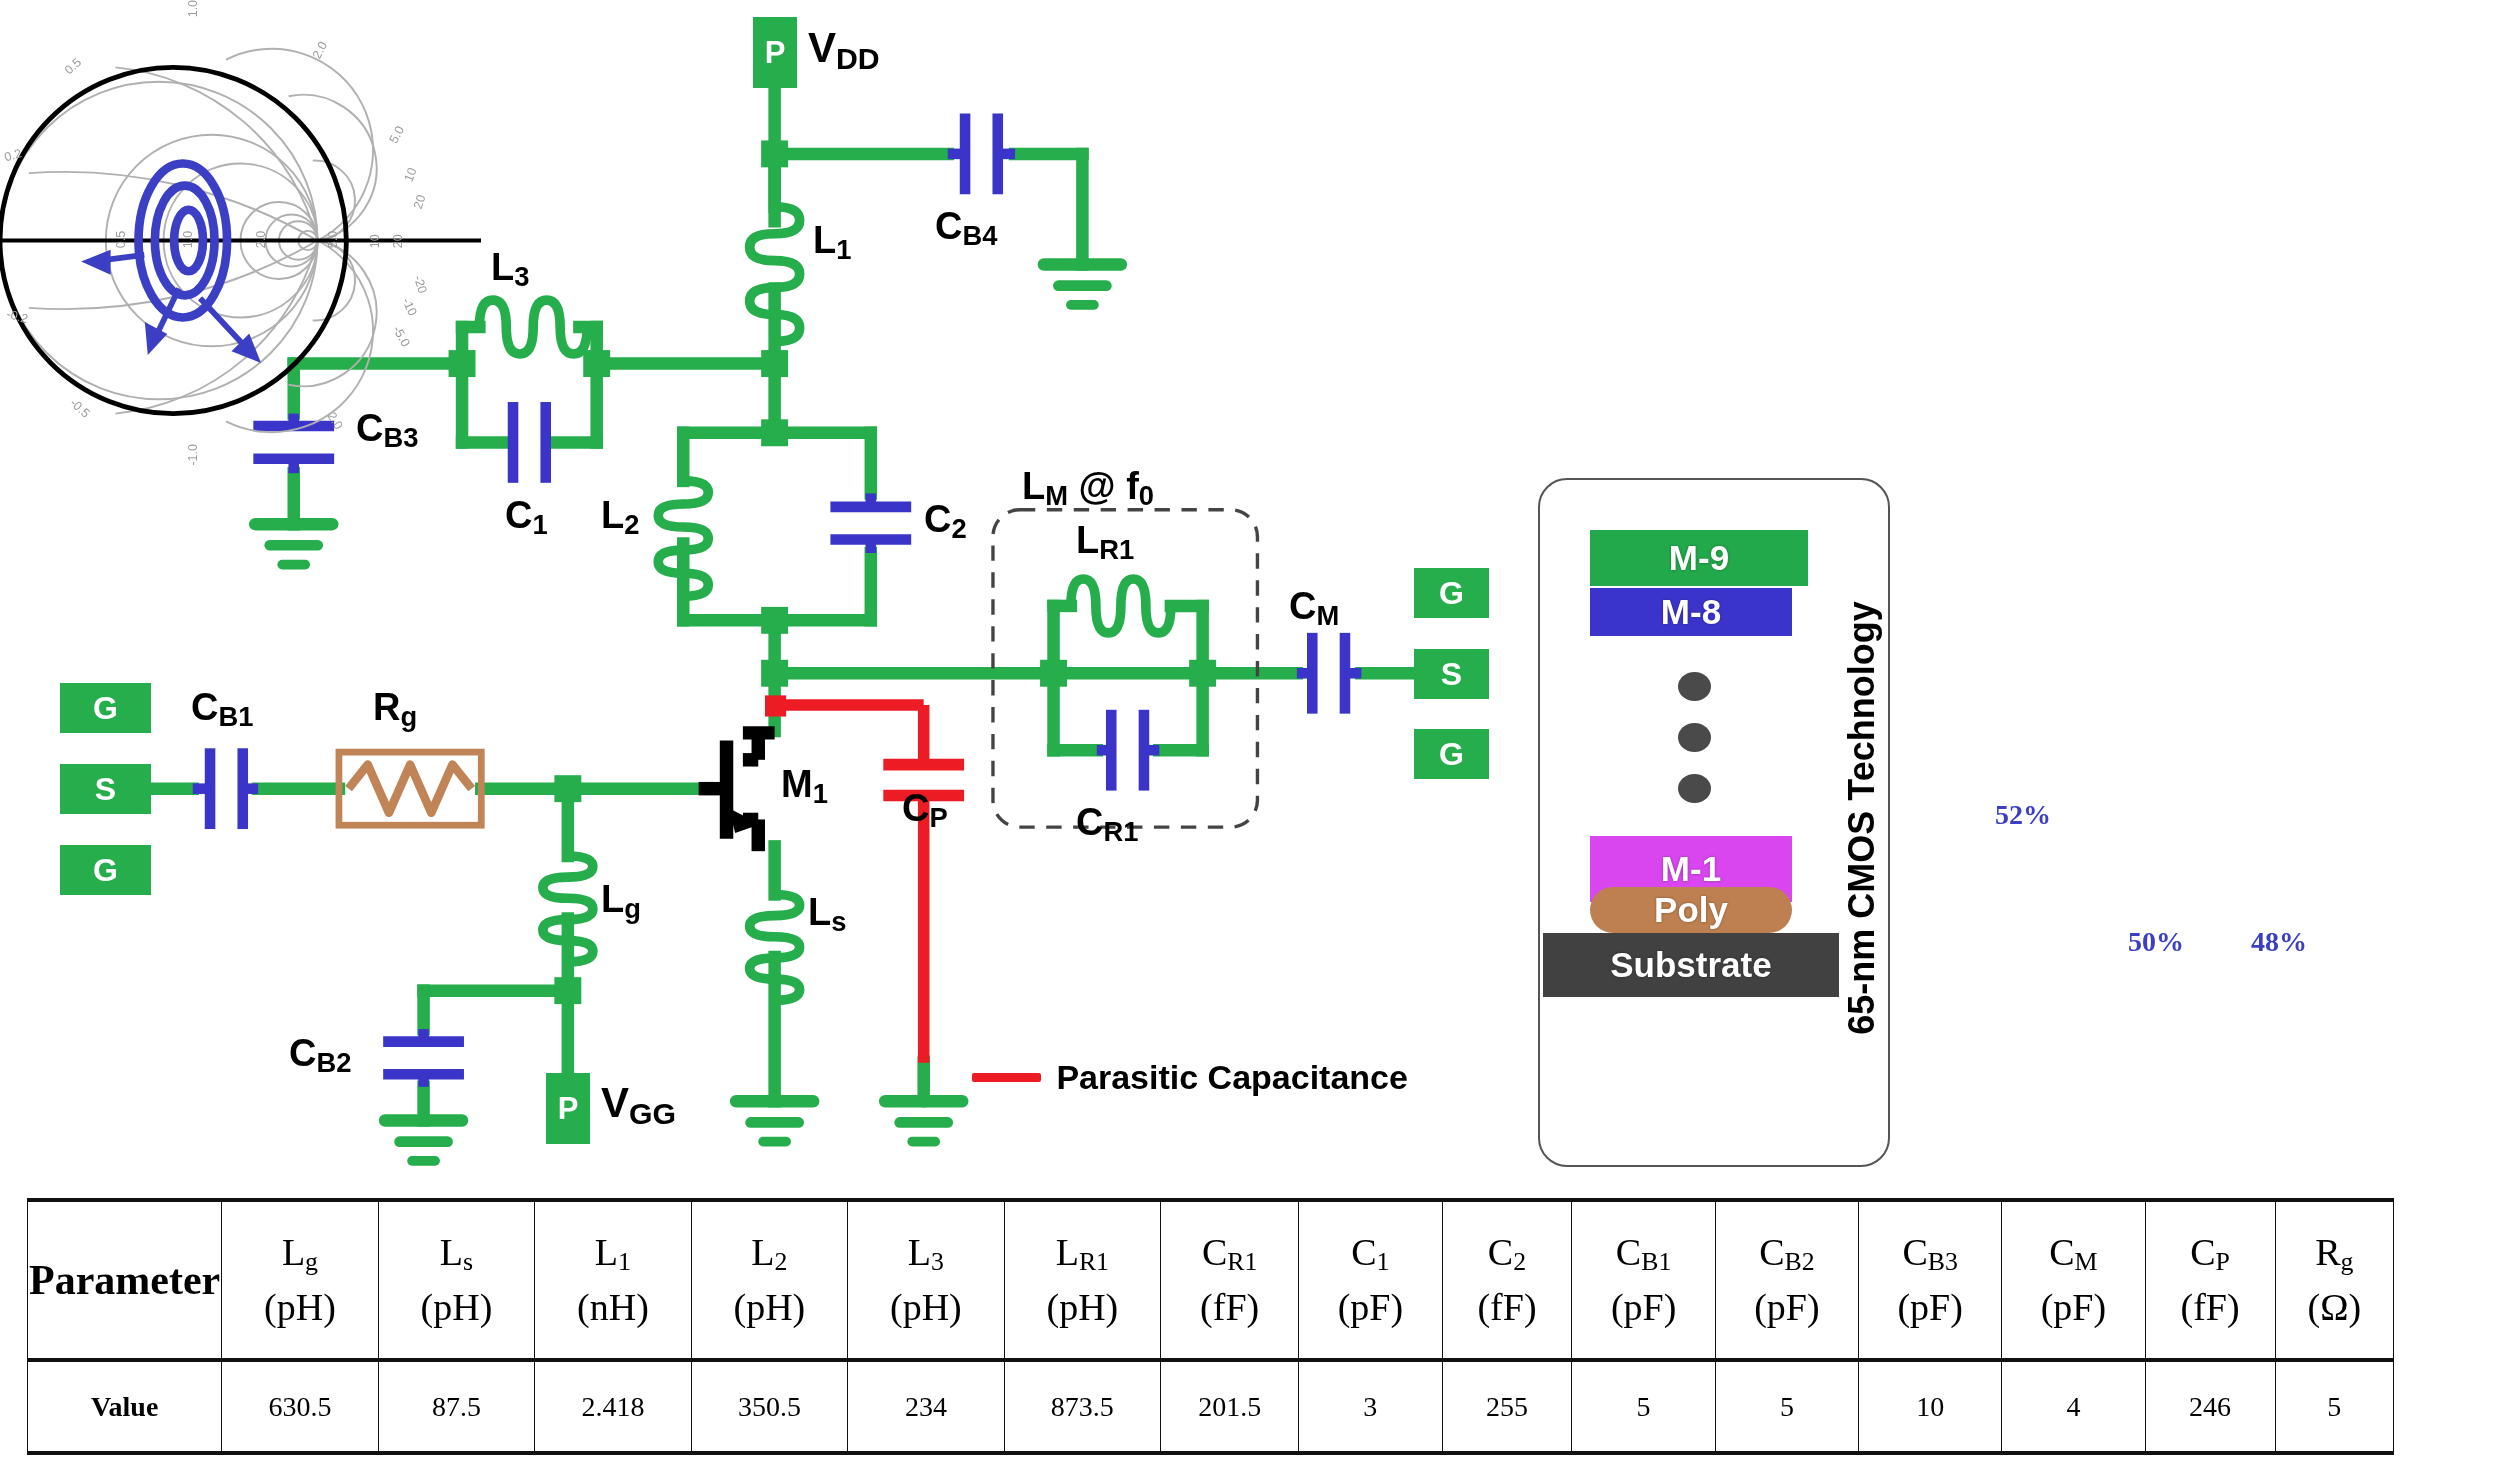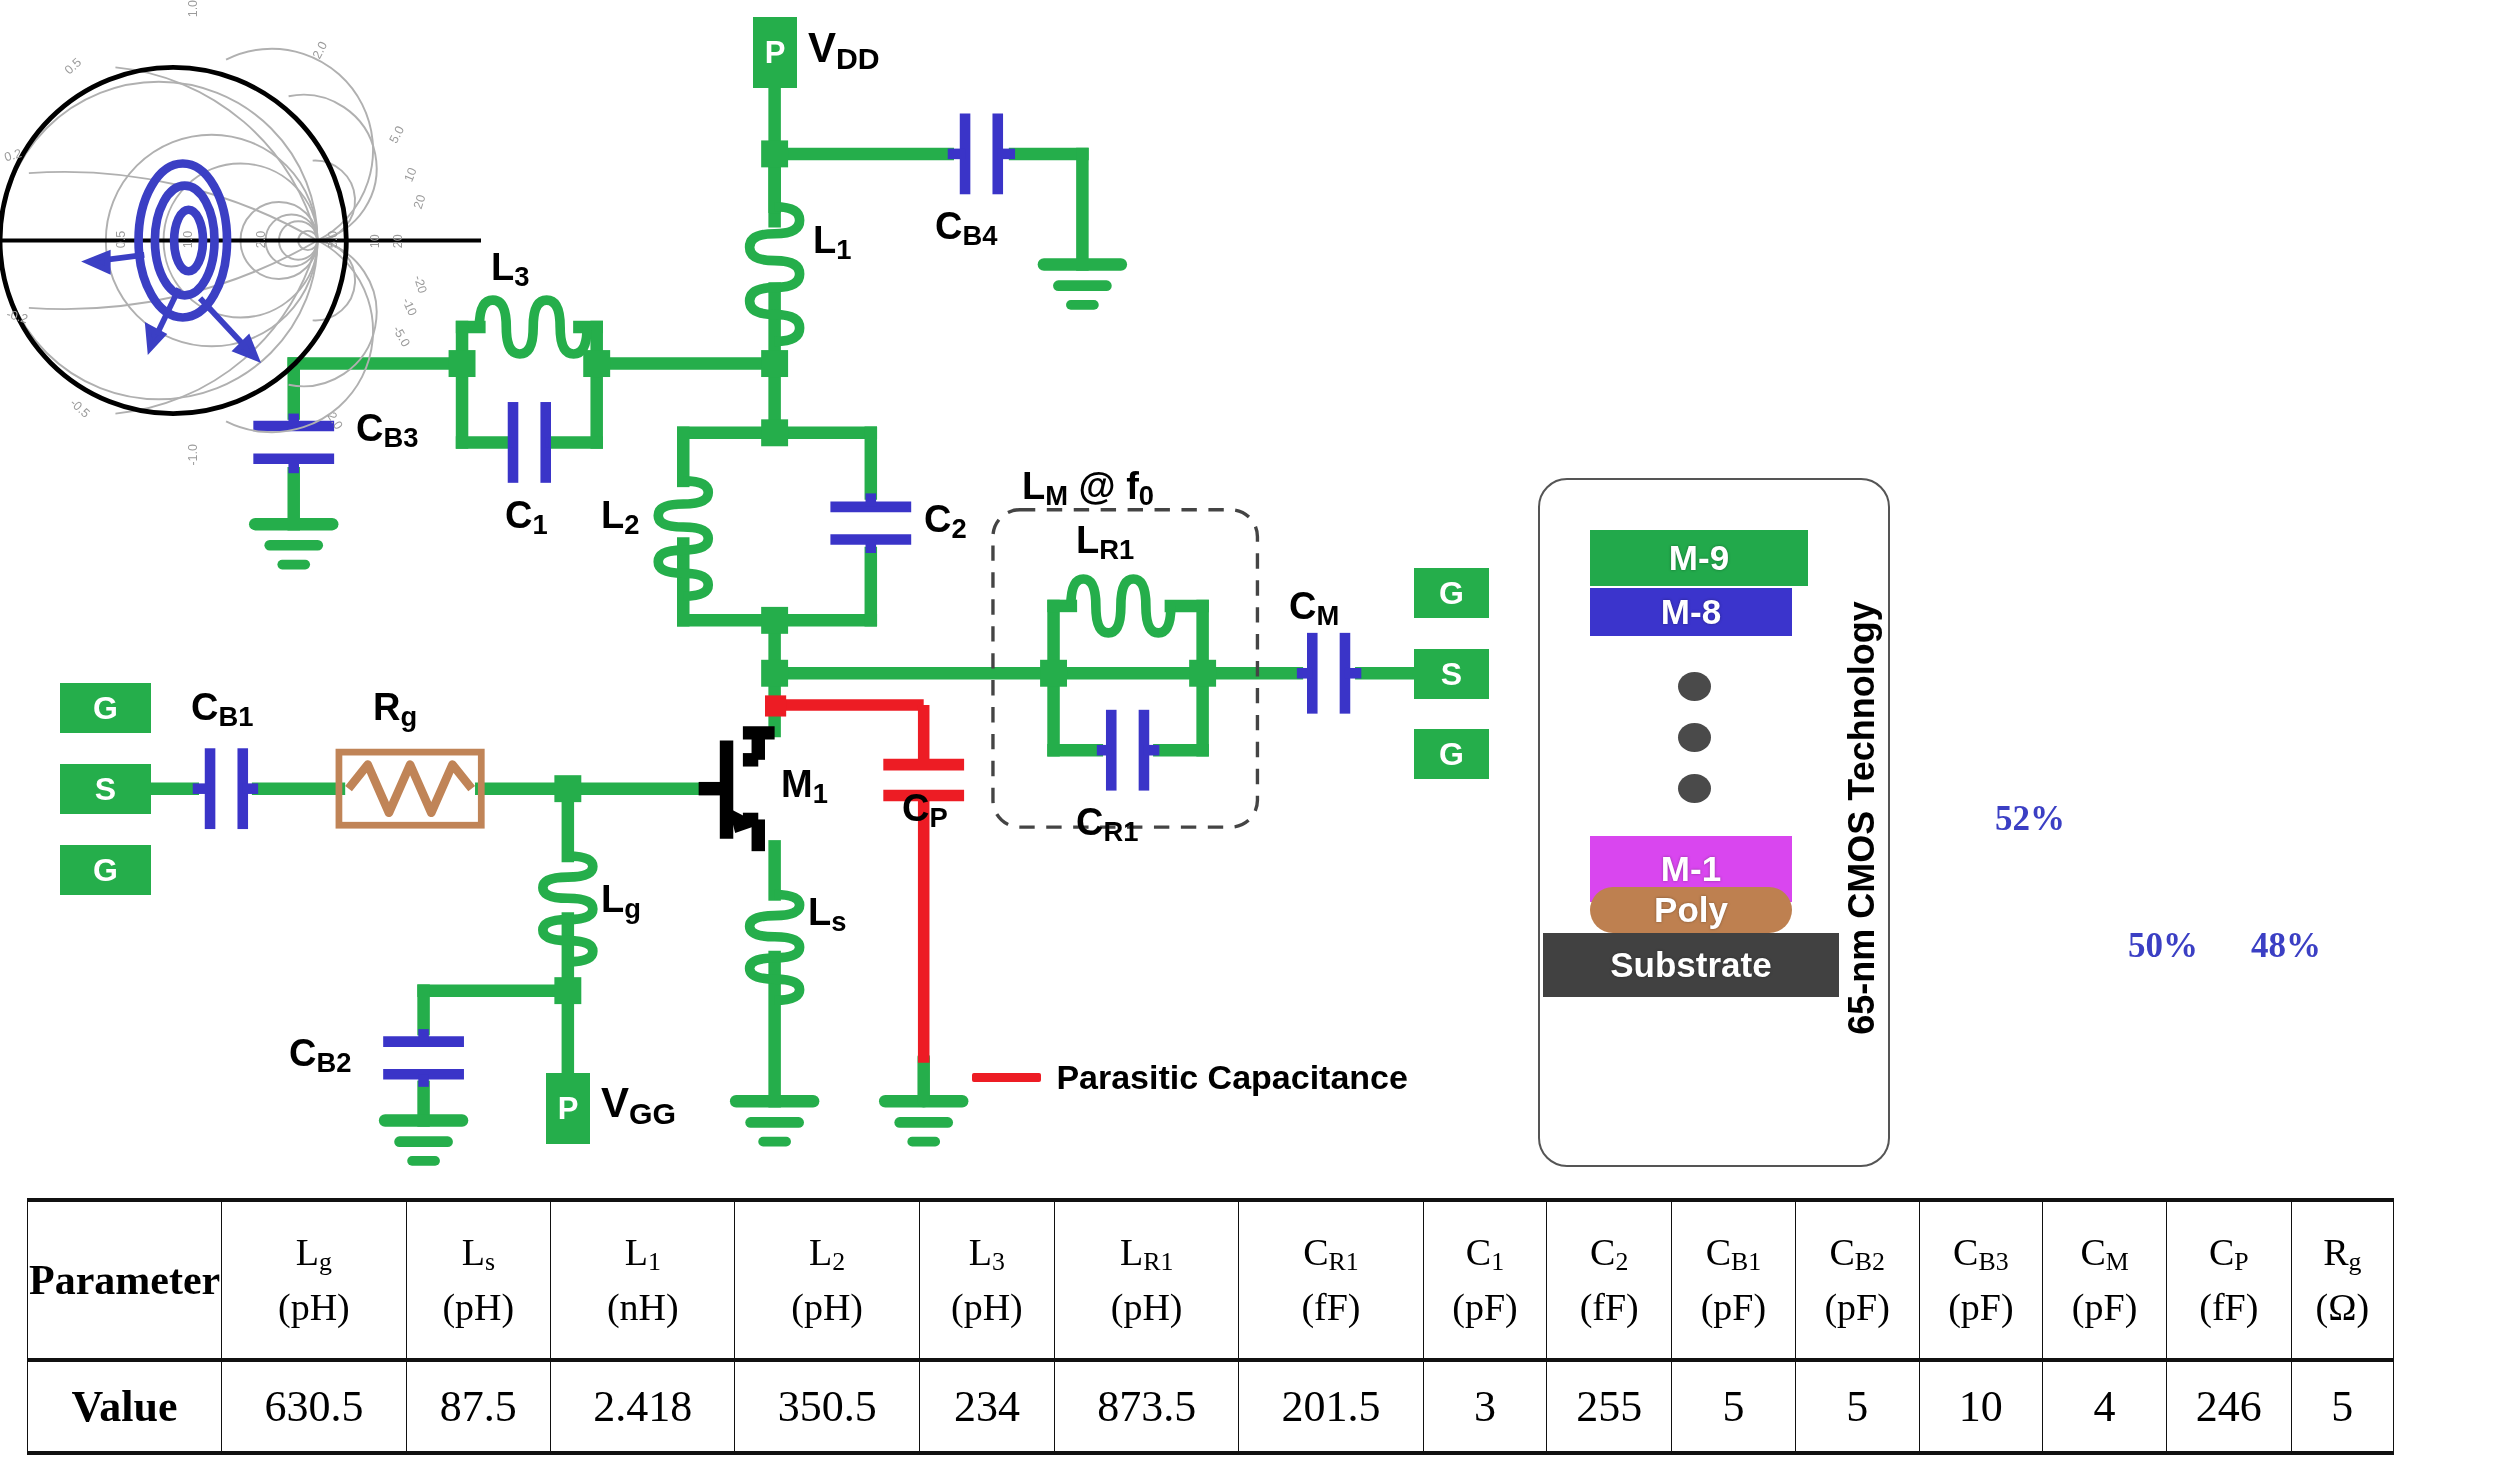--- a/index.html
+++ b/index.html
@@ -30,36 +30,36 @@
              text-shadow:0 0 2.9px rgba(0,0,0,.35);}
   #techvert{position:absolute;left:1833px;top:500px;width:58px;height:635px;
             display:flex;align-items:center;justify-content:center;}
   #techvert span{transform:rotate(-90deg);white-space:nowrap;font-weight:bold;
                  font-size:36px;color:#000;font-family:"Liberation Sans",sans-serif;}
   .techdot{position:absolute;width:33px;height:29px;border-radius:50%;background:#4a4a4a;}
 
   
   #smith{position:absolute;left:2011px;top:558px;width:481px;height:481px;}
   .pae{position:absolute;font-family:"Liberation Serif",serif;font-weight:bold;
-       font-size:35px;color:#3b3fc4;}
+       font-size:28px;color:#3b3fc4;}
   #smithcap{position:absolute;left:1992px;top:1044px;width:520px;text-align:center;
             font-family:"Liberation Sans",sans-serif;font-weight:bold;font-size:32px;
             color:#4a52d6;line-height:1.35;}
 
   
   #legend{position:absolute;left:972px;top:1058px;display:flex;align-items:center;gap:15.4px;}
   #legend .swatch{width:69px;height:8.7px;background:#ED1C24;border-radius:1.9px;}
   #legend .ltext{font-family:"Liberation Sans",sans-serif;font-weight:bold;font-size:34px;color:#000;}
 
   
   #ptable{position:absolute;left:27px;top:1198px;width:2367px;border-collapse:collapse;
           font-family:"Liberation Serif",serif;}
   #ptable td{border:1.9px solid #111;text-align:center;vertical-align:middle;color:#000;}
   #ptable .hdr{height:154px;font-size:38px;line-height:1.45;}
-  #ptable .valrow td{height:87px;font-size:44px;}
+  #ptable .valrow td{height:87px;font-size:28px;}
   #ptable .rowlabel{font-weight:bold;font-size:42px;}
   #ptable .topline{border-top:4.8px solid #111;}
   #ptable .botline{border-bottom:4.8px solid #111;}
   #ptable .midline{border-top:4.8px solid #111;}
   #ptable sub{font-size:.68em;vertical-align:-.2em;}
 </style>
 </head>
 <body>
 
 <div id="schematic">

